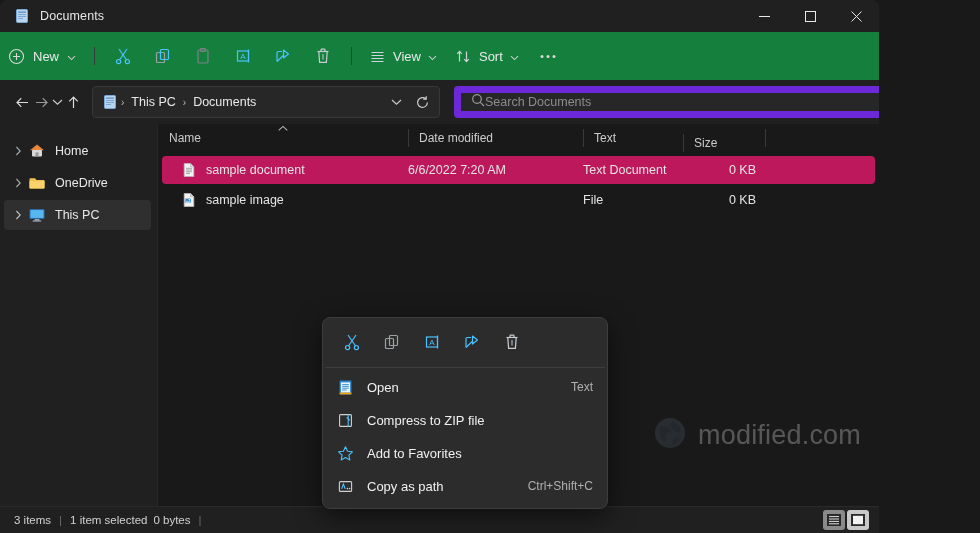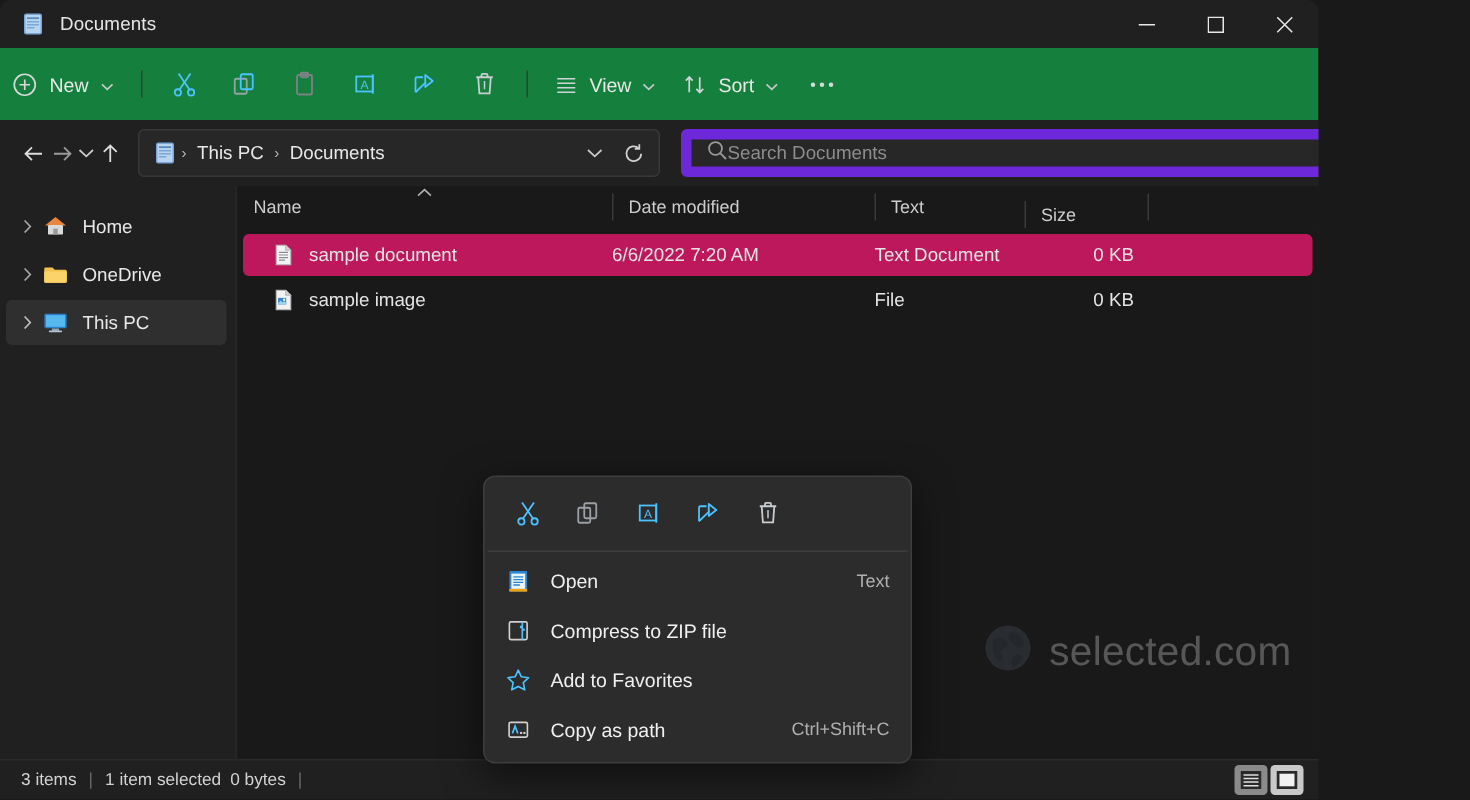--- a/index.html
+++ b/index.html
@@ -533,21 +533,21 @@
 
     <div class="watermark">
       <span>
         <svg width="34" height="34" viewBox="0 0 34 34">
           <circle cx="17" cy="17" r="15" fill="#4a5560"></circle>
           <path d="M7 11 q5 -2 9 1 q3 3 -1 5 q-4 2 -2 5 q2 3 -2 4 q-5 -4 -4 -15 Z" fill="#3a4450"></path>
           <path d="M20 6 q6 2 8 8 q-3 4 -6 2 q-3 -3 -5 -6 q1 -4 3 -4 Z" fill="#3a4450"></path>
           <path d="M21 22 q4 -2 6 1 q-2 5 -7 7 q-2 -5 1 -8 Z" fill="#3a4450"></path>
         </svg>
       </span>
-      <span class="watermark-text">selected.com</span>
+      <span class="watermark-text">modified.com</span>
     </div>
 
     <div class="ctxmenu">
 
       <div class="ctx-iconrow">
         <div class="ctx-icon-btn">
           <svg width="18" height="18" viewBox="0 0 18 18">
             <path d="M5 2 L12.5 13" stroke="#4cc2ff" stroke-width="1.2" fill="none"></path>
             <path d="M13 2 L5.5 13" stroke="#4cc2ff" stroke-width="1.2" fill="none"></path>
             <circle cx="4.6" cy="14.6" r="2.1" fill="none" stroke="#4cc2ff" stroke-width="1.2"></circle>

